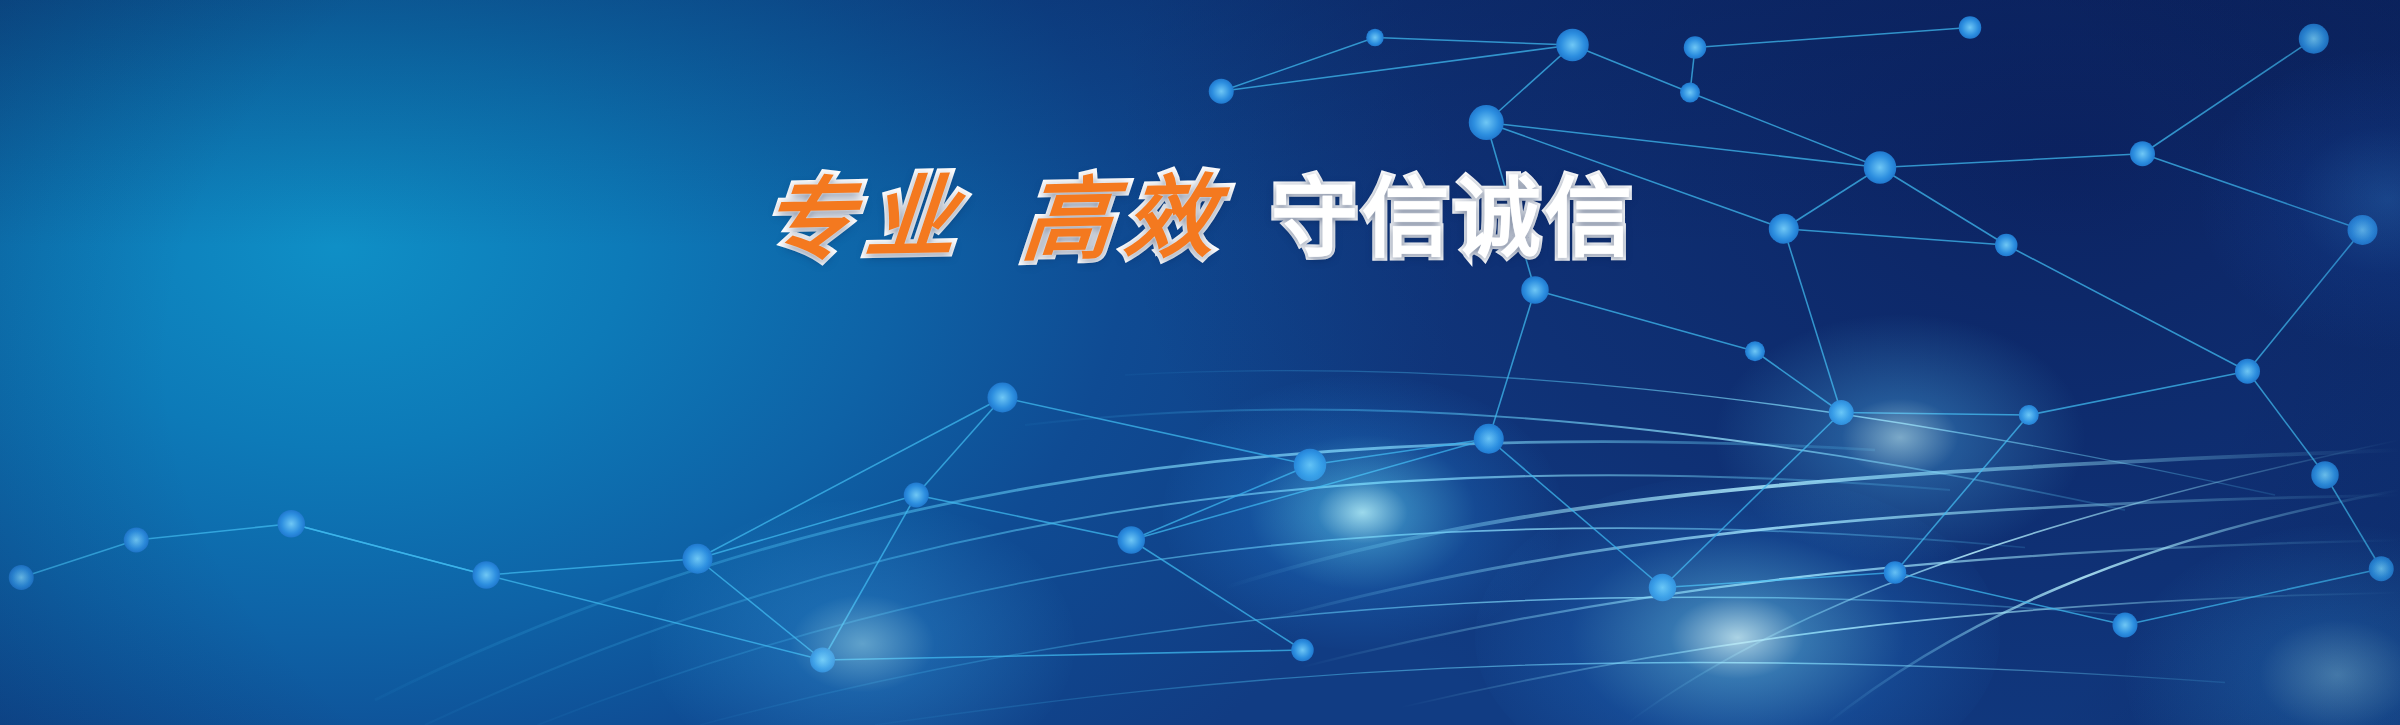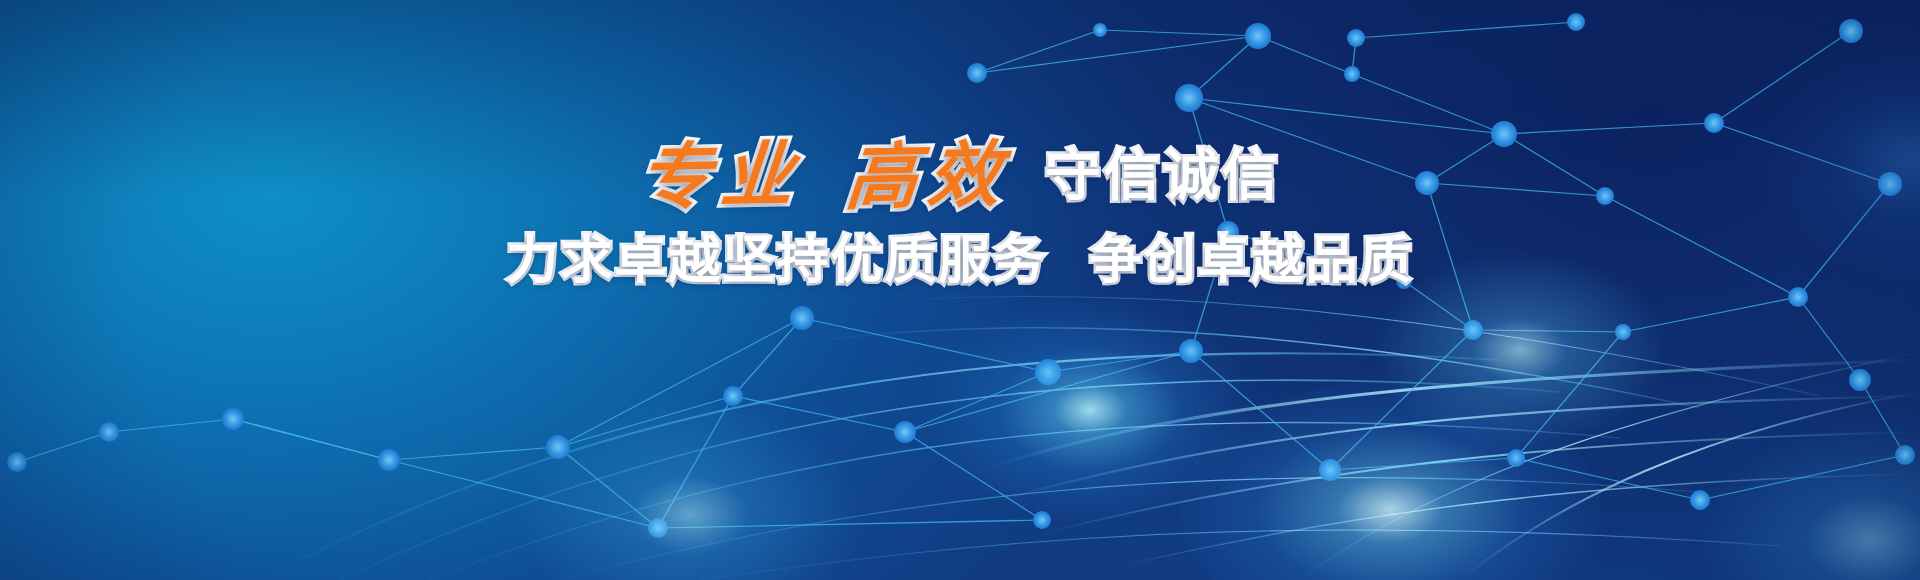--- a/index.html
+++ b/index.html
@@ -116,21 +116,21 @@
   .outline-w {
     display: inline-block;
     vertical-align: middle;
     font-family: "DejaVu Sans", "Liberation Sans", sans-serif;
     font-weight: 700;
     color: #ffffff;
     -webkit-text-stroke: 5px #ffffff;
     paint-order: stroke fill;
   }
   .sub1 {
-    font-size: 56px;
+    font-size: 70px;
     letter-spacing: 3px;
     margin-left: 30px;
     text-shadow:
       0 0 1px rgba(255,255,255,0.9),
       0 2px 7px rgba(4,26,72,0.6);
   }
   .line2 {
     margin-top: 8px;
     height: 66px;
     line-height: 66px;
@@ -293,20 +293,15 @@
 
   <div class="bg-vignette-corners"></div>
 
   <div class="headline">
     <div class="line1">
       <span class="brush">专业</span>
       <span class="brush gap" style="letter-spacing:0;width:34px;display:inline-block"></span>
       <span class="brush">高效</span>
       <span class="outline-w sub1">守信诚信</span>
     </div>
-    <div class="line2">
-      <span class="outline-w sub2">力求卓越坚持优质服务</span>
-      <span class="outline-w sub2" style="width:34px;display:inline-block"></span>
-      <span class="outline-w sub2">争创卓越品质</span>
-    </div>
   </div>
 
 </div>
 
 </body></html>

